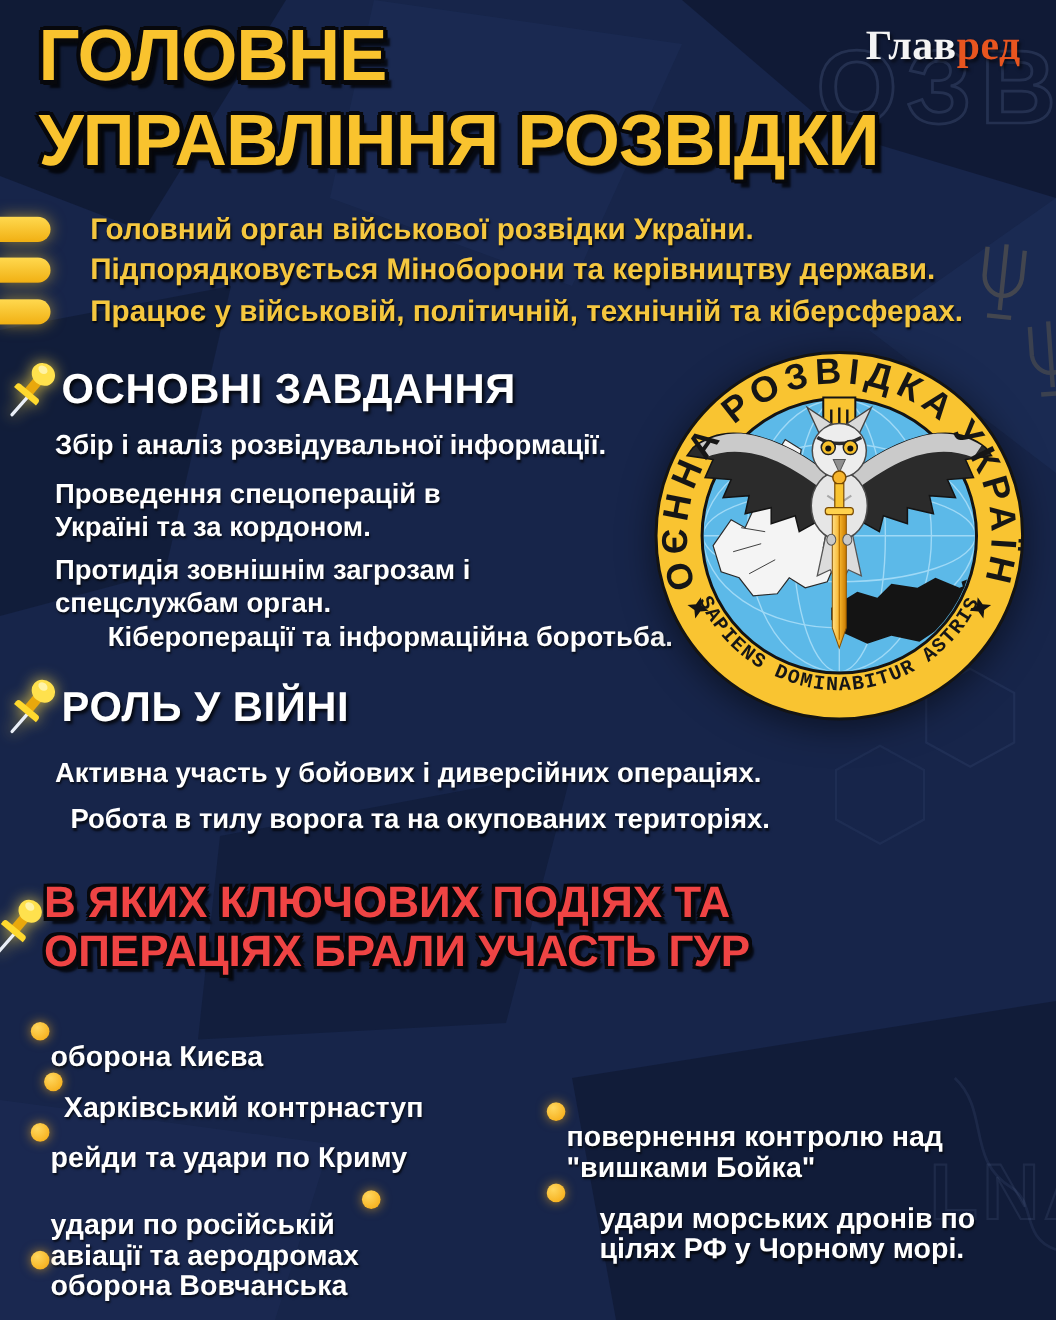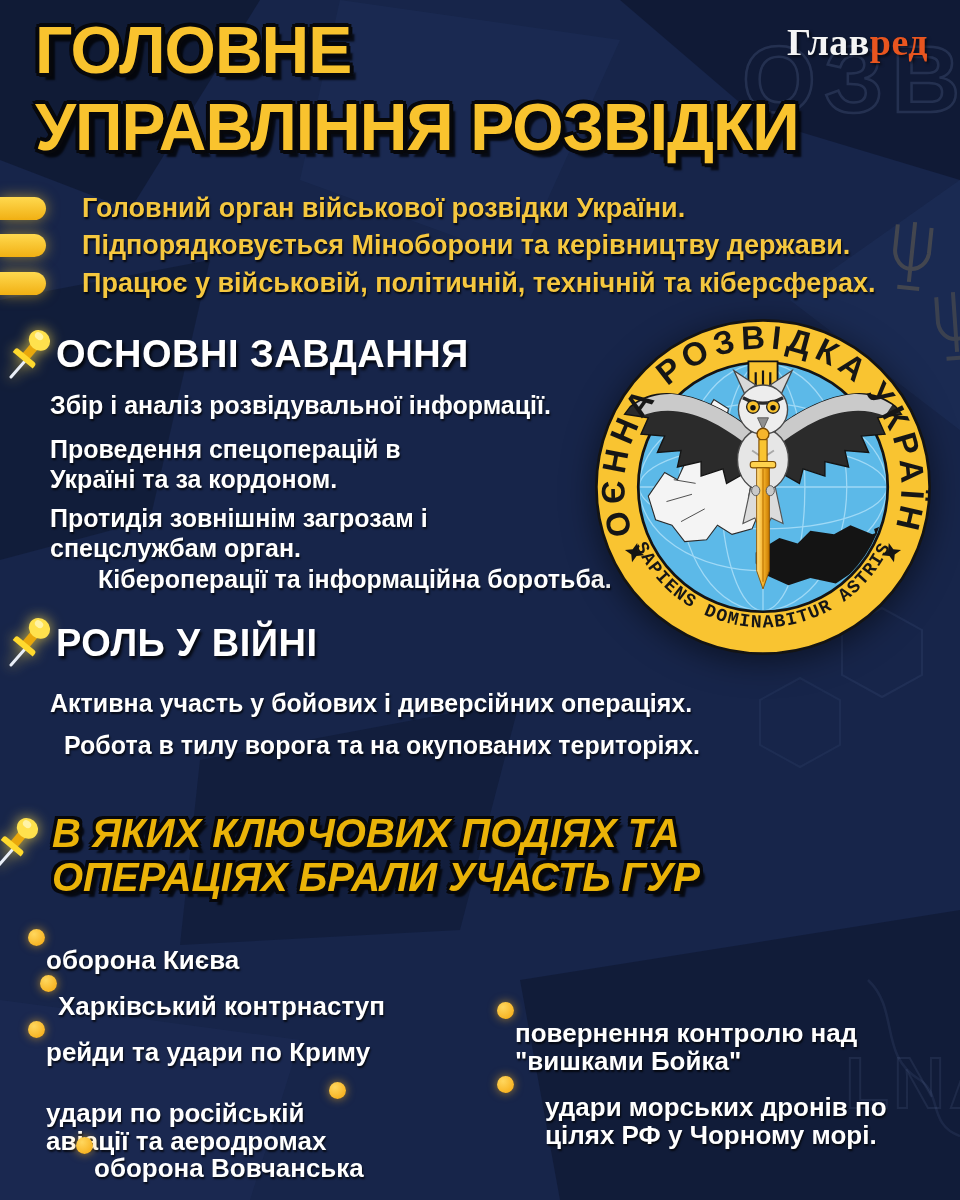--- a/index.html
+++ b/index.html
@@ -38,29 +38,28 @@
   .intro-text{
     margin-left:36px;font-size:27px;font-weight:700;color:#f5c73f;
     white-space:nowrap;text-shadow:1px 2px 2px rgba(0,0,0,.85);
   }
   
   .sec-head{
     position:absolute;margin:0;color:#ffffff;font-size:38px;font-weight:900;
     letter-spacing:.5px;white-space:nowrap;text-shadow:2px 3px 3px rgba(0,0,0,.8);
   }
   .yhead{
-    position:absolute;margin:16px;color:#eab308;font-size:40px;line-height:44px;
+    position:absolute;margin:4px;color:#ef4444;font-size:40px;line-height:44px;
     font-weight:900;white-space:pre-line;
     text-shadow:
       -3px -3px 0 #07080c, 3px -3px 0 #07080c,
       -3px 3px 0 #07080c, 3px 3px 0 #07080c,
       0 -3px 0 #07080c, 0 3px 0 #07080c,
       -3px 0 0 #07080c, 3px 0 0 #07080c,
       5px 6px 2px rgba(0,0,0,.75);
-    font-style: italic;
   }
   
   .witem{
     position:absolute;color:#fff;font-size:25px;font-weight:700;line-height:30px;
     text-shadow:1px 2px 2px rgba(0,0,0,.75);
   }
   .nowrap{white-space:nowrap;}
   
   .blist-item{position:absolute;display:flex;align-items:flex-start;flex-direction:column;}
   .dot{
@@ -171,21 +170,21 @@
     <span class="bltext">Харківський контрнаступ</span>
   </div>
   <div class="blist-item" style="left:28px;top:1017px;">
     <span class="dot"></span>
     <span class="bltext">рейди та удари по Криму</span>
   </div>
   <div class="blist-item" style="left:28px;top:1064px;align-items:flex-end;">
     <span class="dot" style="margin-top:18px;"></span>
     <span class="bltext" style="width:300px;">удари по російській авіації та аеродромах</span>
   </div>
-  <div class="blist-item" style="left:28px;top:1133px;margin-left:48px;">
+  <div class="blist-item" style="left:28px;top:1133px;">
     <span class="dot"></span>
     <span class="bltext">оборона Вовчанська</span>
   </div>
 
   <div class="blist-item" style="left:497px;top:984px;">
     <span class="dot" style="margin-top:18px;"></span>
     <span class="bltext" style="width:352px;">повернення контролю над "вишками Бойка"</span>
   </div>
   <div class="blist-item" style="left:497px;top:1058px;">
     <span class="dot" style="margin-top:18px;"></span>

